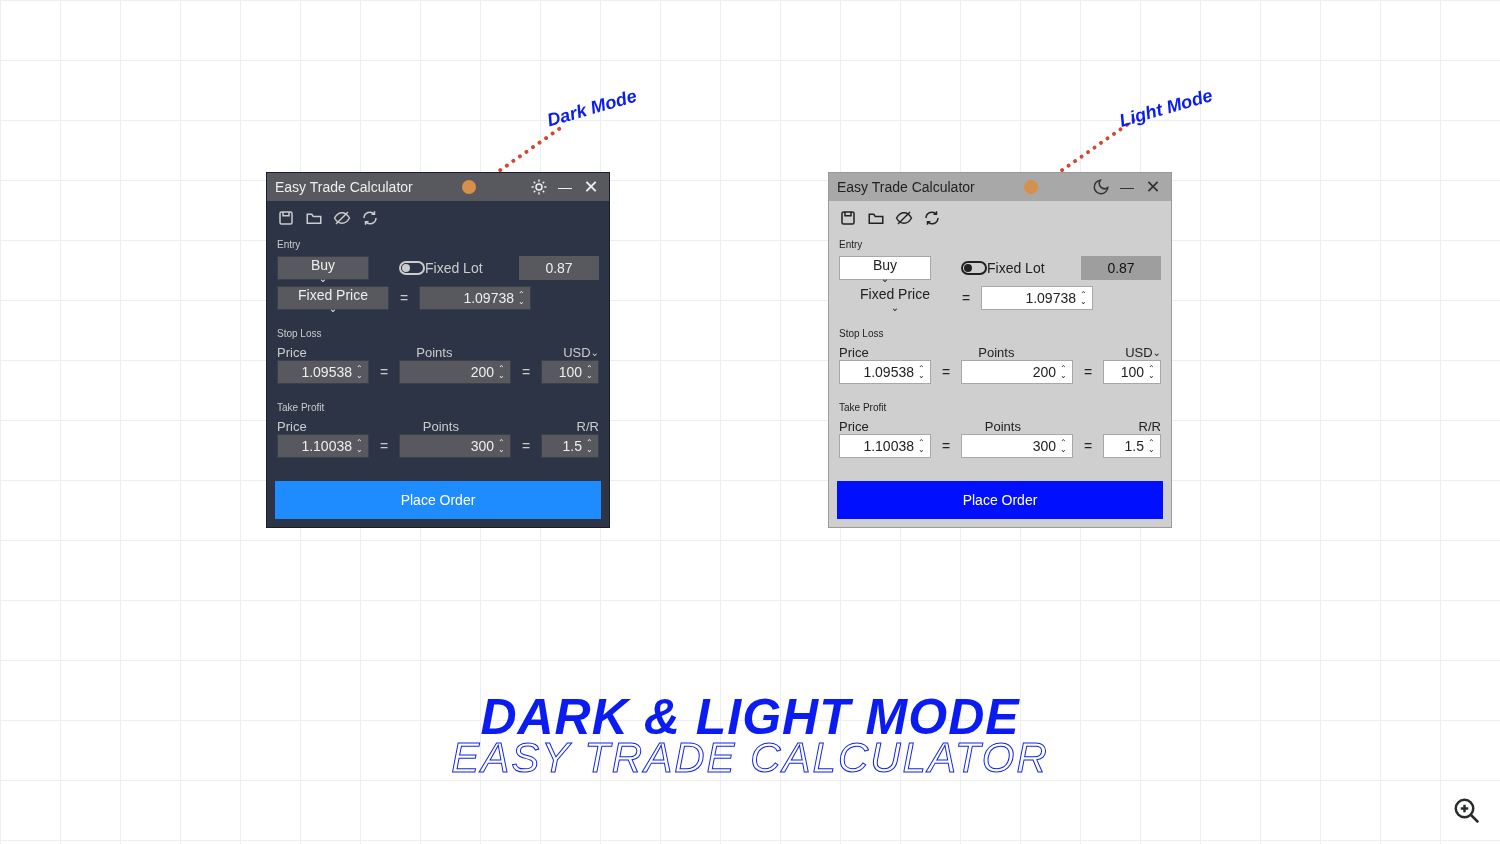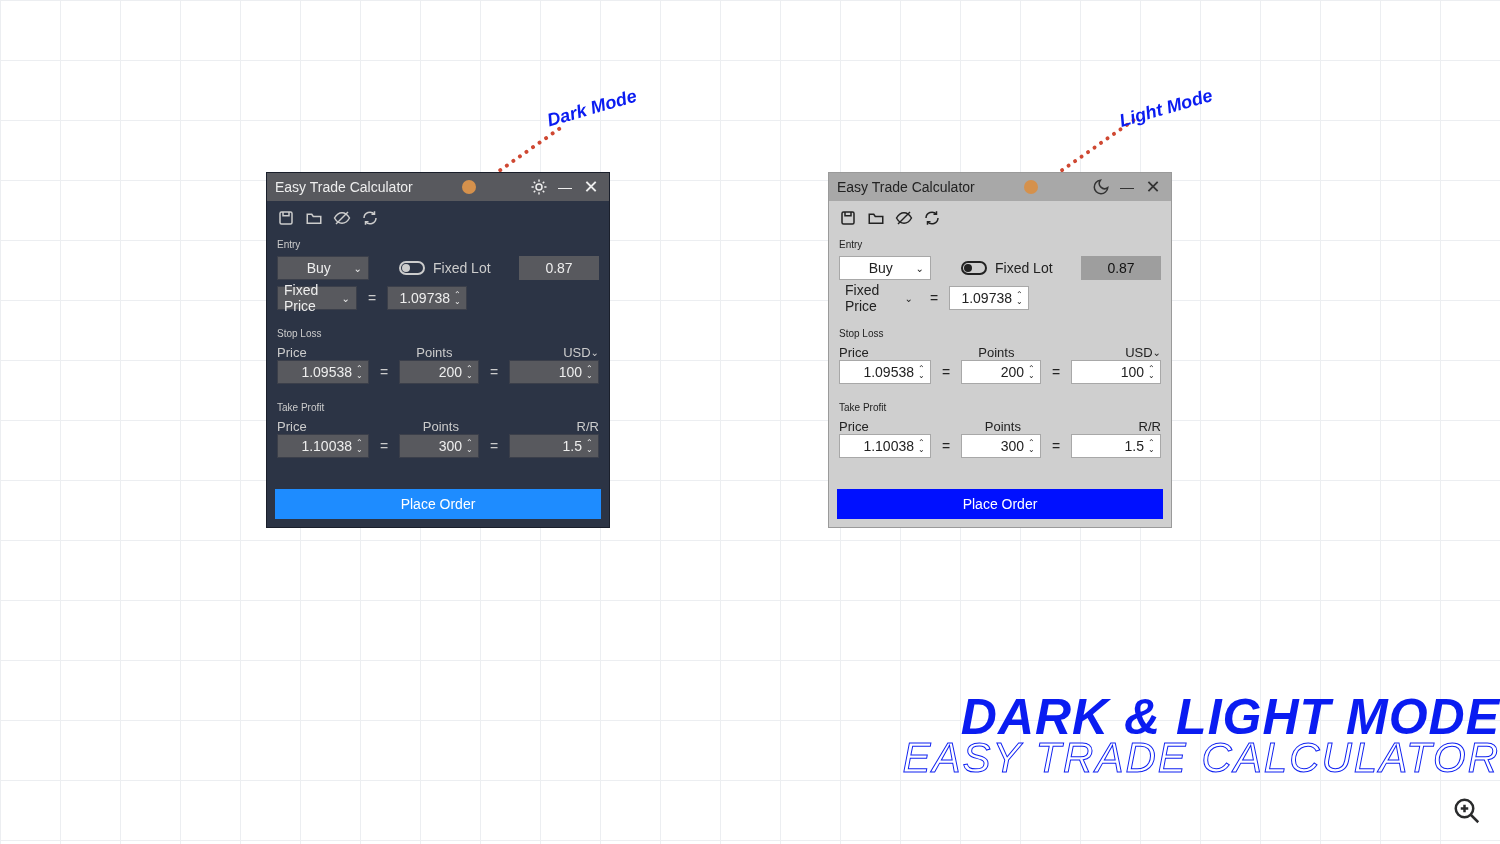--- a/index.html
+++ b/index.html
@@ -39,51 +39,51 @@
 .section { padding:4px 10px; }
 .label { font-size:10px; margin:4px 0 6px 0; }
 .row { display:flex; align-items:center; gap:8px; margin-bottom:6px; }
 .eq { width:14px; text-align:center; }
 .sel, .inp {
   height:24px; display:flex; align-items:center; justify-content:center;
   position:relative;
 }
 .dark .sel, .dark .inp { background:#58595e; color:#eee; border:1px solid #3b3f4a;}
 .light .sel, .light .inp { background:#fff; color:#222; border:1px solid #a8a8a8;}
-.sel { justify-content:space-between; padding:0 6px;}
+.sel { justify-content:space-between; padding:0 6px;flex-direction:column;}
 .chev { font-size:10px; }
 .spin { width:12px; display:flex; flex-direction:column; line-height:7px; font-size:8px; margin-left:4px;}
 .inp .val { flex:1; text-align:right;}
-.w92 { width:92px; } .w100 { width:80px; }
-.toggle { display:flex; align-items:center; gap:8px;}
+.w92 { width:92px; } .w100 { width:112px; }
+.toggle { display:flex; align-items:center; gap:0;}
 .toggle-pill { width:26px; height:14px; border-radius:8px; border:2px solid currentColor; position:relative;}
 .toggle-pill::after{content:""; width:8px;height:8px;border-radius:50%;background:currentColor;position:absolute;top:1px;left:1px;}
 .lot {
   height:24px; width:80px; display:flex; align-items:center; justify-content:center;
 }
 .dark .lot { background:#58595e; color:#eee;}
 .light .lot { background:#9e9e9e; color:#111;}
 .sublabels { display:flex; gap:20px; align-items:center;}
 .sublabels .lbl { font-size:13px;}
 .sublabels .lbl.price{ width:92px;} .sublabels .eq{width:14px;} .sublabels .lbl.points{width:100px;} .sublabels .lbl.curr{flex:1; display:flex; justify-content:space-between; align-items:center;}
 .order-btn {
   position:absolute; bottom:8px; left:8px; right:8px;
-  height:30px; display:flex; align-items:center; justify-content:center;
+  height:38px; display:flex; align-items:center; justify-content:center;
   color:#fff; cursor:pointer;
 }
 .dark .order-btn { background:#1e8cff; }
 .light .order-btn { background:#0010ff; }
 .annot { position:absolute; font-style:italic; font-weight:bold; color:#0a1cf1; font-size:18px; transform:rotate(-16deg);}
 .a1 { left:546px; top:98px; }
 .a2 { left:1118px; top:98px; }
 .dotted { position:absolute; border-top:4px dotted #cf4832; transform-origin:left center;}
 .d1 { left:479px; top:183px; width:100px; transform:rotate(-35deg);}
 .d2 { left:1041px; top:183px; width:115px; transform:rotate(-35deg);}
 .headline {
-  position:absolute; left:0; right:0; top:688px; text-align:right;
+  position:absolute; left:0; right:0; top:688px; text-align:center;
 }
 .headline .line1 { font-size:50px; font-weight:900; font-style:italic; color:#0a1cf1; letter-spacing:1px;}
 .headline .line2 { font-size:42px; font-weight:400; font-style:italic; color:#0a1cf1; letter-spacing:2px; -webkit-text-stroke:1px #0a1cf1; color:transparent; margin-top:-12px;}
 .zoom { position:absolute; right:18px; bottom:18px; width:30px; height:30px;}
 .zoom svg{width:30px;height:30px;stroke:#2a2b2c;fill:none;stroke-width:2;}
 .tb-icons{display:flex; gap:6px;}
 </style>
 </head>
 <body>
 

